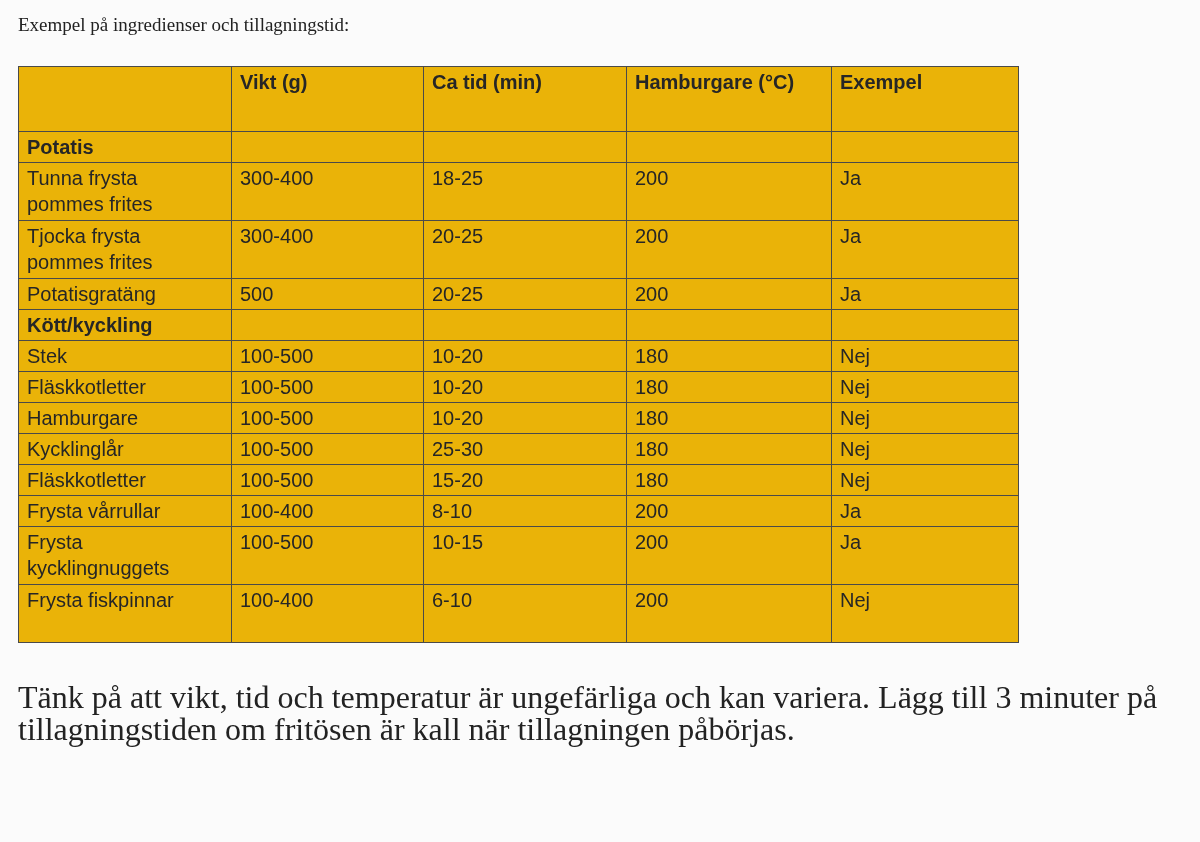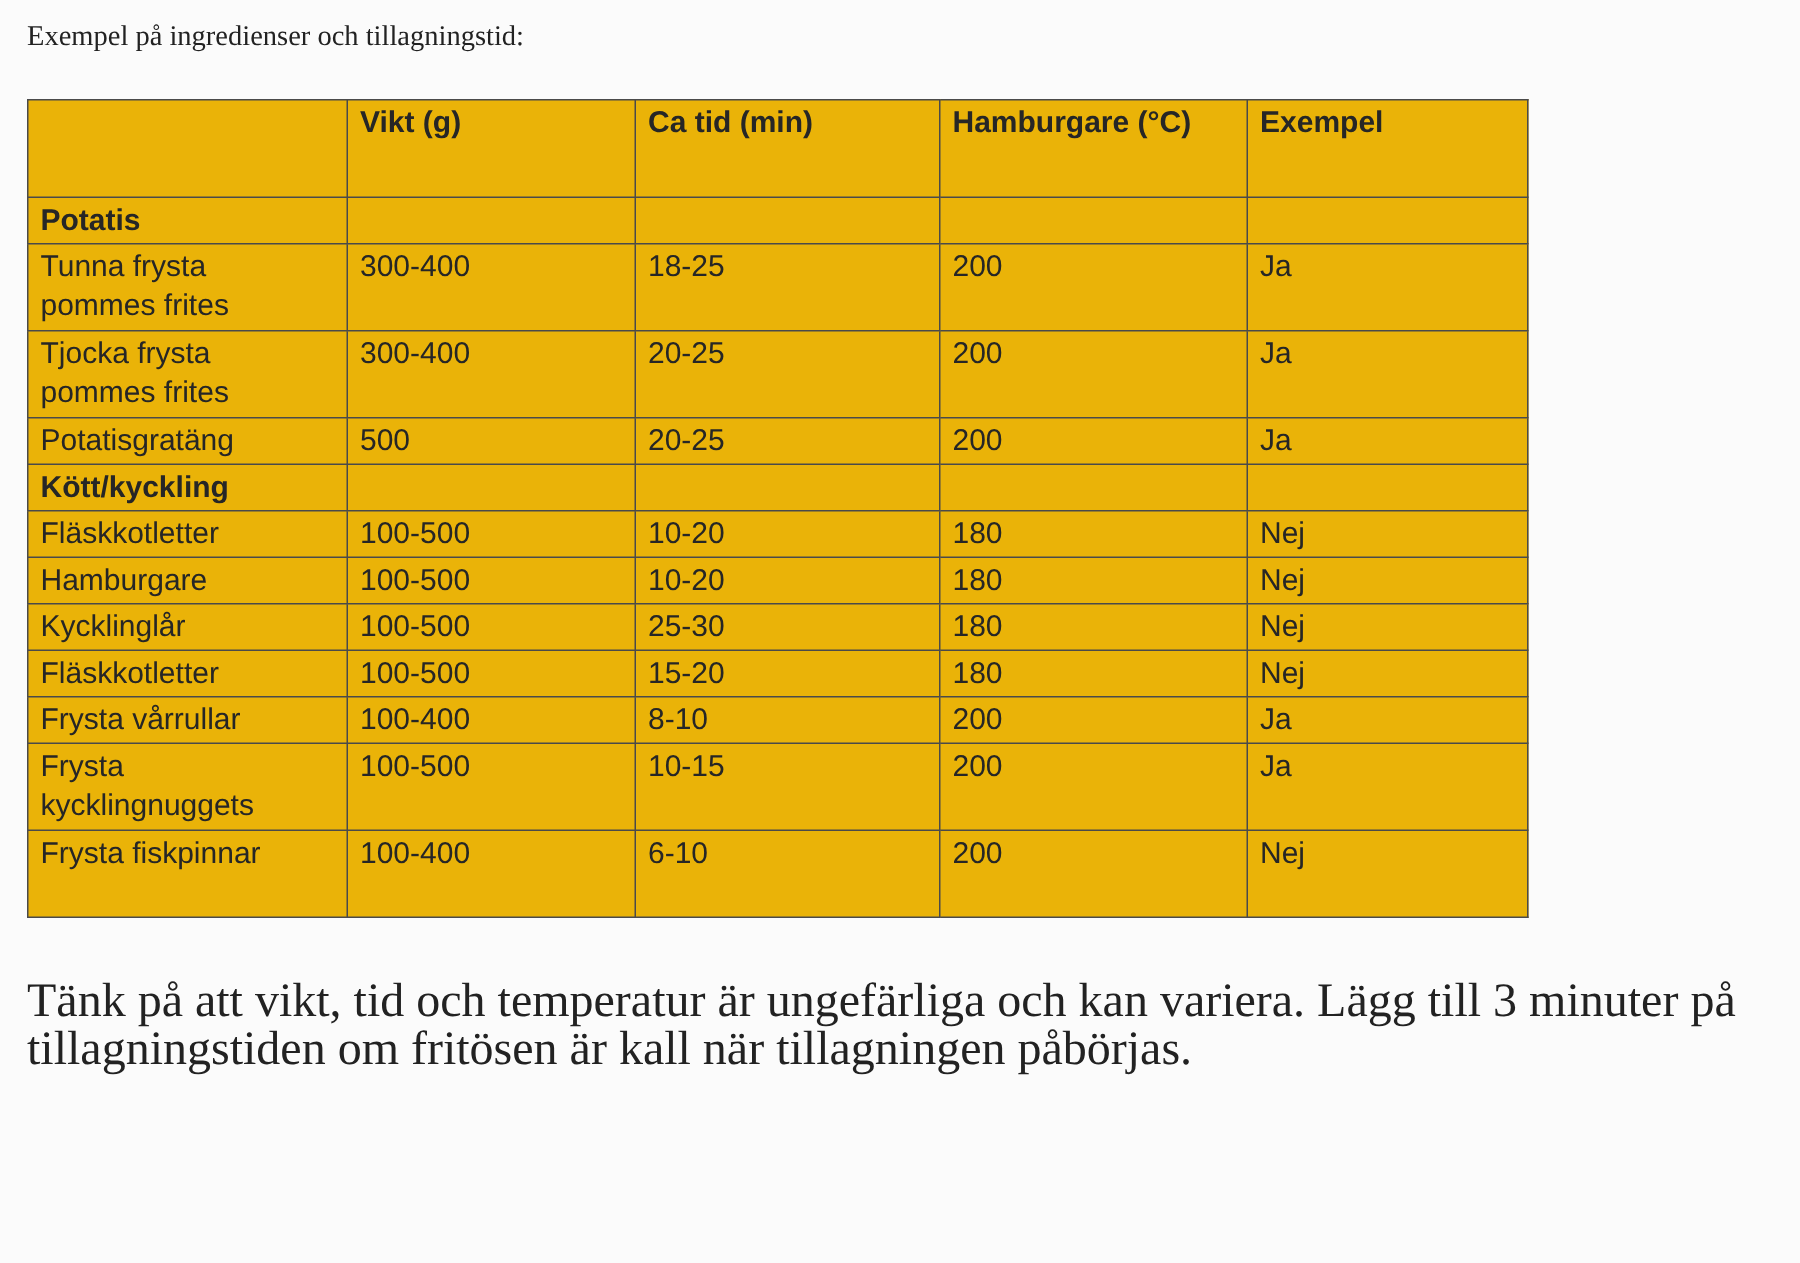--- a/index.html
+++ b/index.html
@@ -123,20 +123,27 @@
         <td>Ja</td>
       </tr>
       <tr class="r-section">
         <td class="first">Kött/kyckling</td>
         <td></td>
         <td></td>
         <td></td>
         <td></td>
       </tr>
       <tr class="r-short">
+        <td class="first">Stek</td>
+        <td>100-500</td>
+        <td>10-20</td>
+        <td>180</td>
+        <td>Nej</td>
+      </tr>
+      <tr class="r-short">
         <td class="first">Fläskkotletter</td>
         <td>100-500</td>
         <td>10-20</td>
         <td>180</td>
         <td>Nej</td>
       </tr>
       <tr class="r-short">
         <td class="first">Hamburgare</td>
         <td>100-500</td>
         <td>10-20</td>

